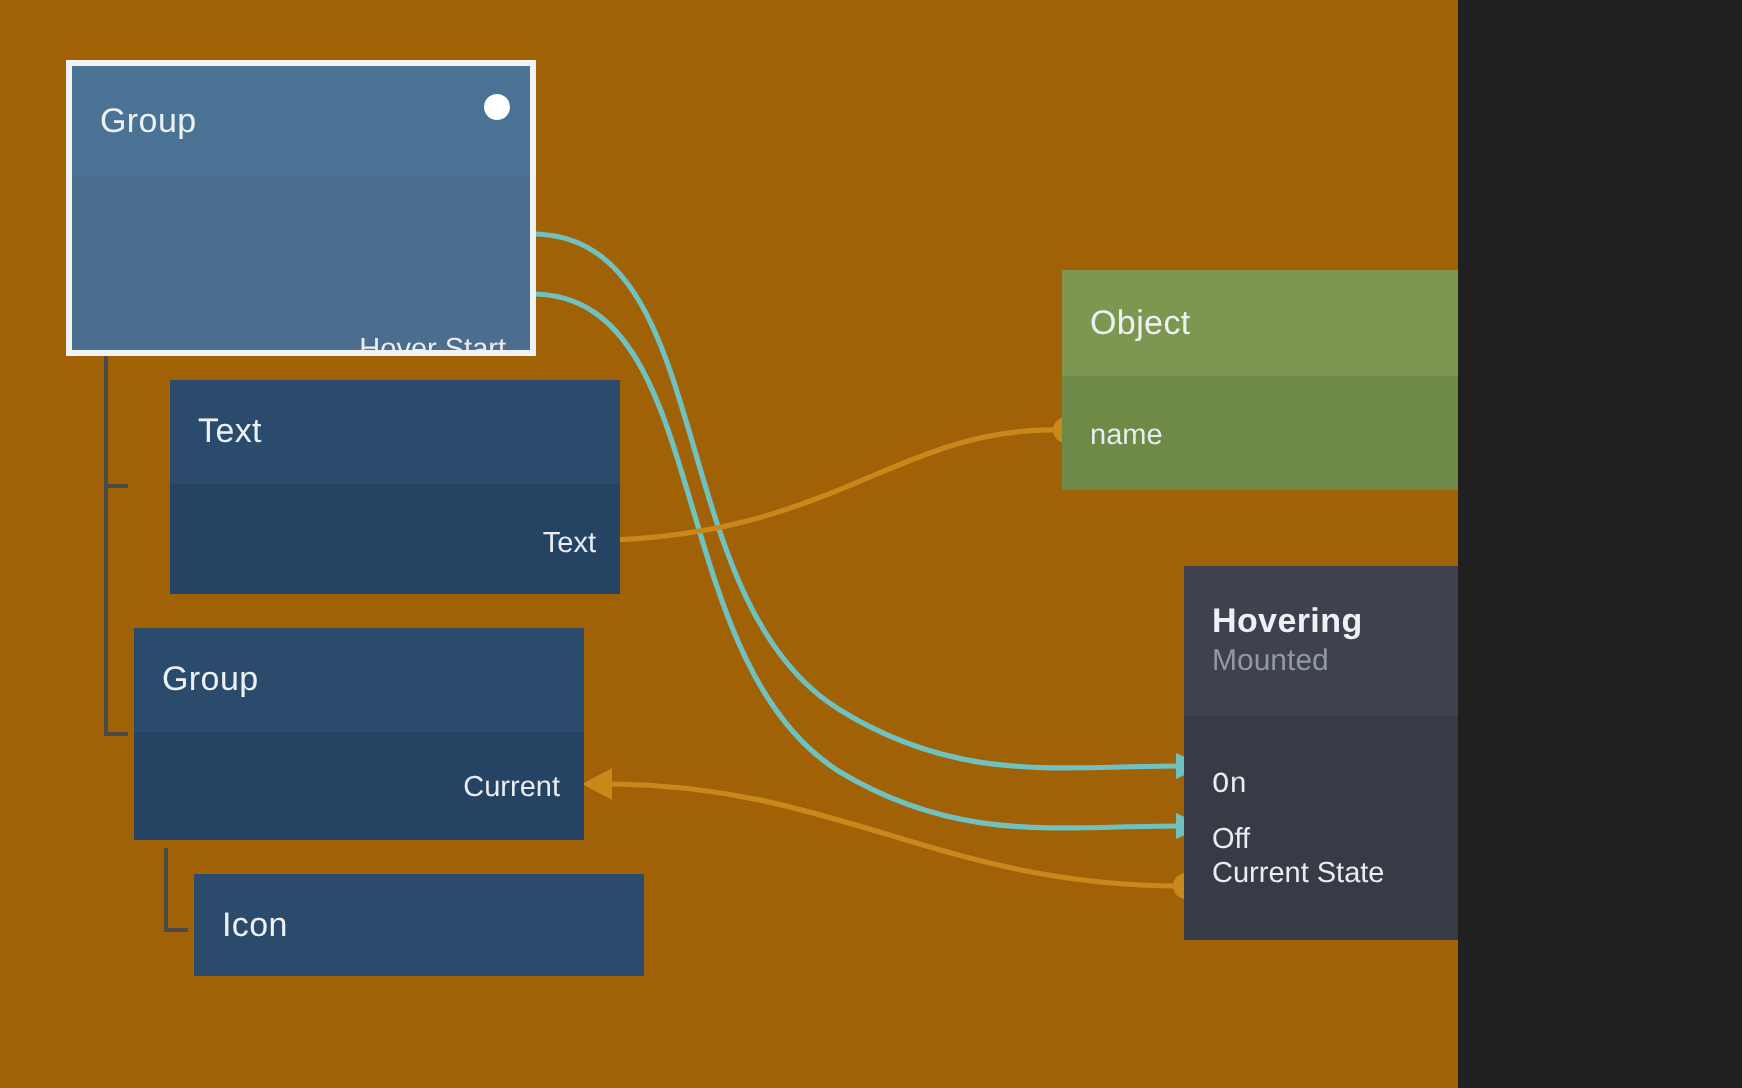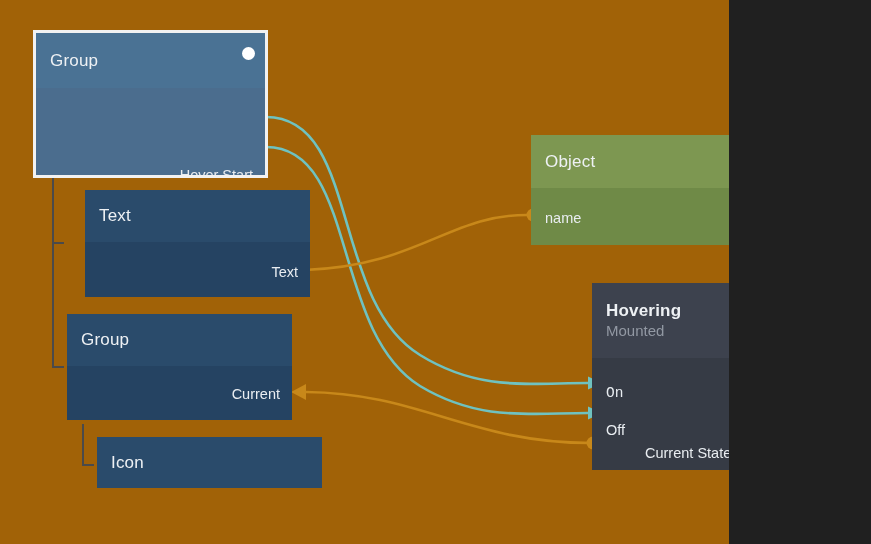--- a/index.html
+++ b/index.html
@@ -180,22 +180,22 @@
 
   <div class="node" style="left:592px; top:283px; width:225px; height:187px;">
     <div class="node-header" style="height:75px; background:#3d424e;">
       <div class="node-title" style="font-weight:bold;">Hovering</div>
       <div class="node-subtitle">Mounted</div>
     </div>
     <div class="node-body" style="height:112px; background:#363b45;">
       <div class="port-row in" style="top:25px;font-family:Liberation Mono, monospace;">
         <span>On</span>
       </div>
-      <div class="port-row in" style="top:62px;">
+      <div class="port-row in" style="top:52px;">
         <span>Off</span>
       </div>
-      <div class="port-row in" style="top:85px;margin-left:39px;">
+      <div class="port-row in" style="top:69px;">
         <span>Current State</span>
       </div>
     </div>
   </div>
 
 </div>
 
 </body></html>

